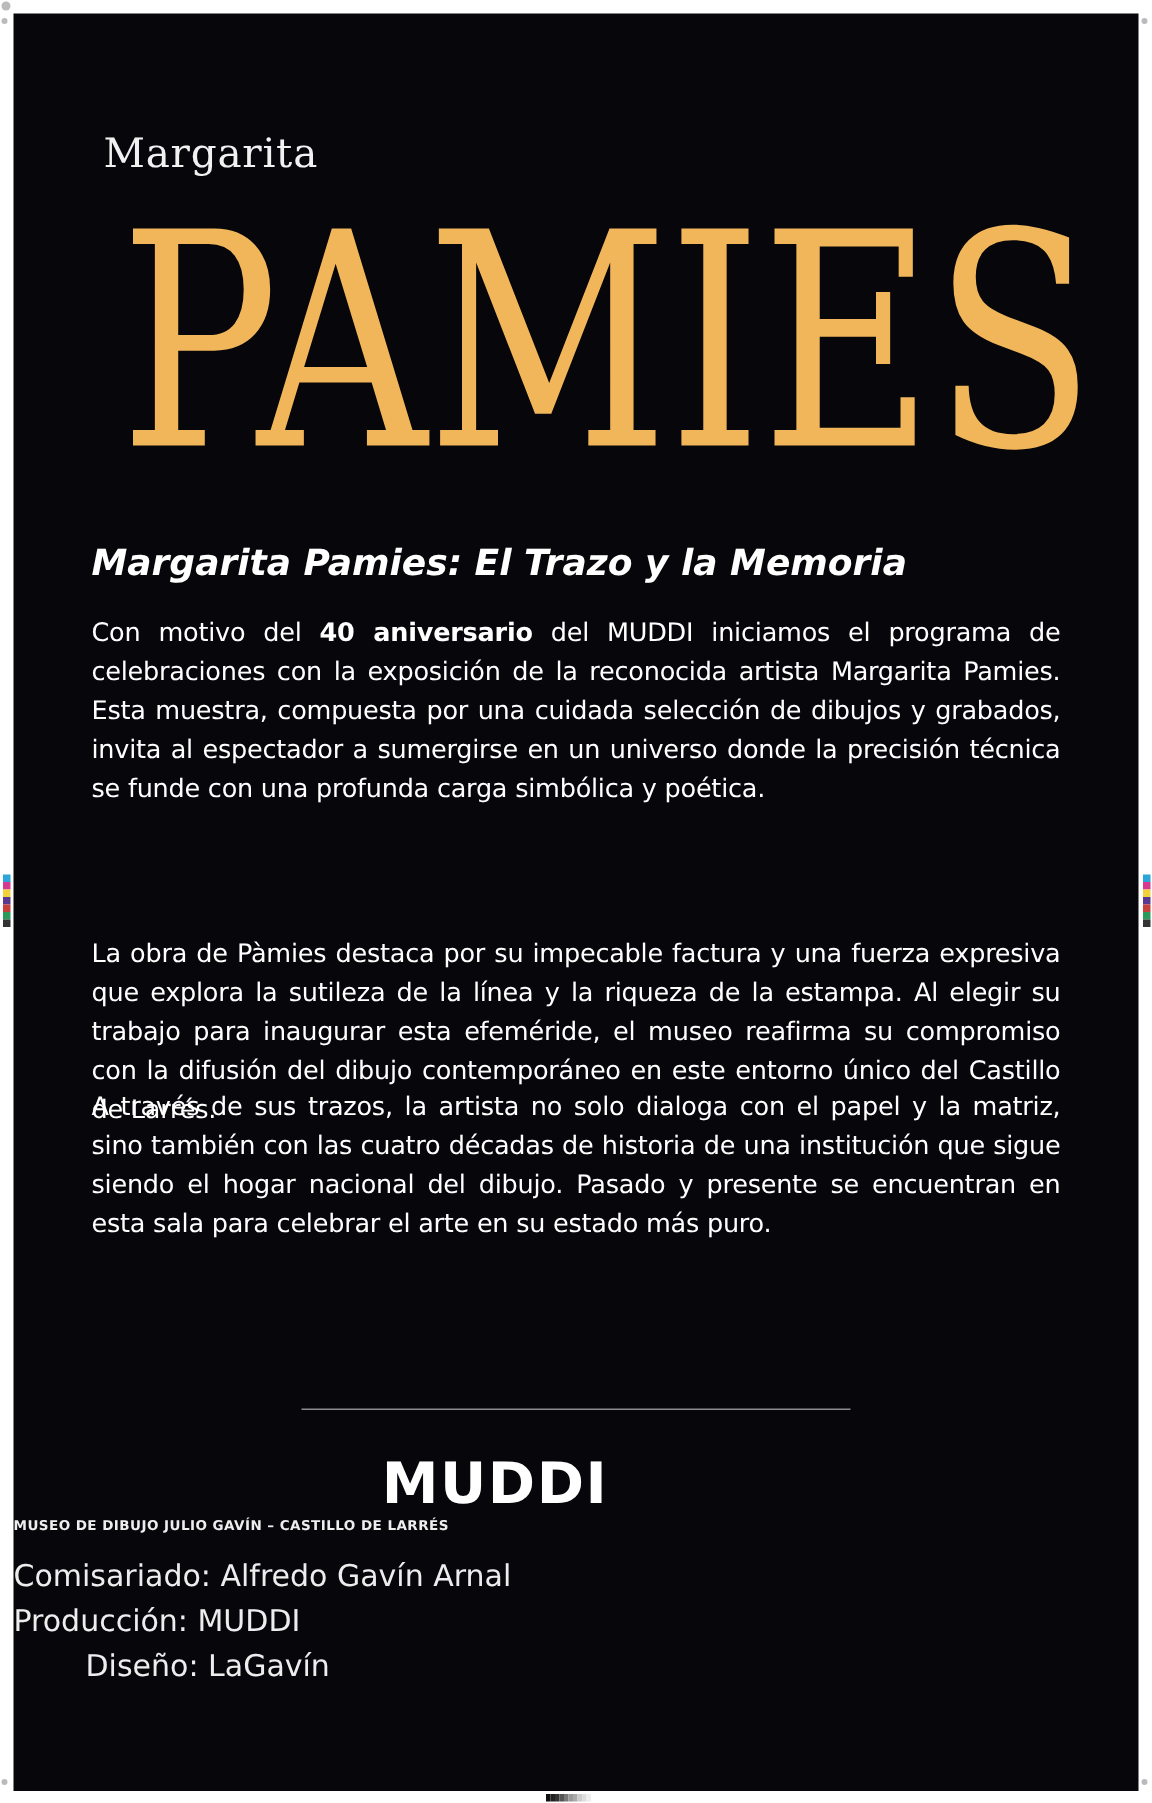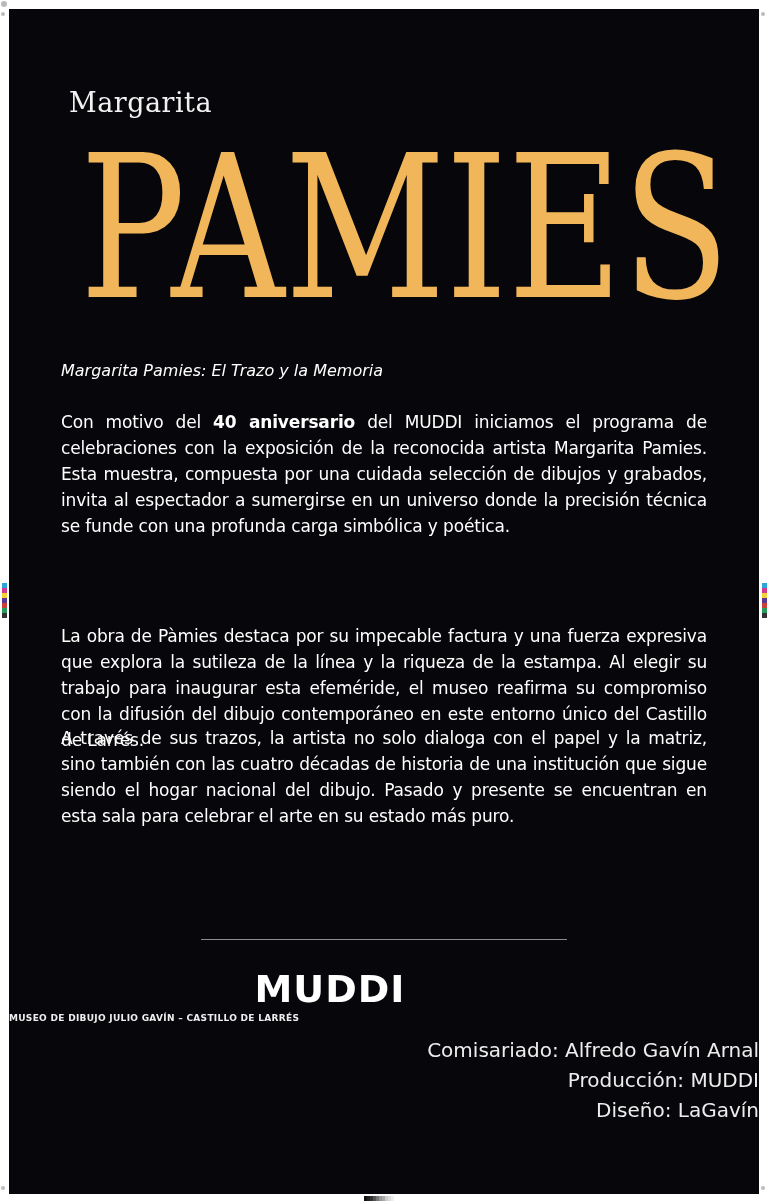--- a/index.html
+++ b/index.html
@@ -28,21 +28,21 @@
     .last-name {
       position: absolute; left: 50px; top: 100px; width: 652px; height: 200px; margin-left: 20px;
     }
     .last-name svg { width: 100%; height: 100%; }
 
     .text-block {
       position: absolute; left: 52px; width: 646px;
       font-family: "DejaVu Sans", sans-serif; color: #ffffff;
     }
     .subtitle {
-      top: 352px; font-size: 16px; font-weight: normal; font-style: italic;
+      top: 352px; font-size: 24px; font-weight: bold; font-style: italic;
     }
     .para {
       font-size: 17px; line-height: 26px; text-align: justify; letter-spacing: -0.15px;
     }
     .para b { font-weight: bold; }
     .p1 { top: 400px; }
     .p2 { top: 614px; }
     .p3 { top: 701px; margin-top: 15px; }
 
     .divider {
@@ -53,21 +53,21 @@
       position: absolute; left: 0; width: 642px; top: 958px; text-align: center;
       font-family: "DejaVu Sans", sans-serif; font-weight: bold; font-size: 38px; letter-spacing: 1px;
       color: #ffffff;
     }
     .logo-sub {
       position: absolute; left: 0; width: 750px; top: 1004px; text-align: left;
       font-family: "DejaVu Sans", sans-serif; font-weight: bold; font-size: 9px; letter-spacing: 0.3px;
       color: #eeeeee;
     }
     .credit {
-      position: absolute; left: 0; width: 750px; text-align: right;
+      position: absolute; left: 0; width: 750px; text-align: left;
       font-family: "DejaVu Sans", sans-serif; font-size: 20px; color: #ededed;
     }
     .c1 { top: 1029px; }
     .c2 { top: 1059px; }
     .c3 { top: 1089px; padding-left: 48px; }
   </style>
 </head>
 <body>
 
 <div class="crop-mark" style="left:1px;top:1px;"></div>

